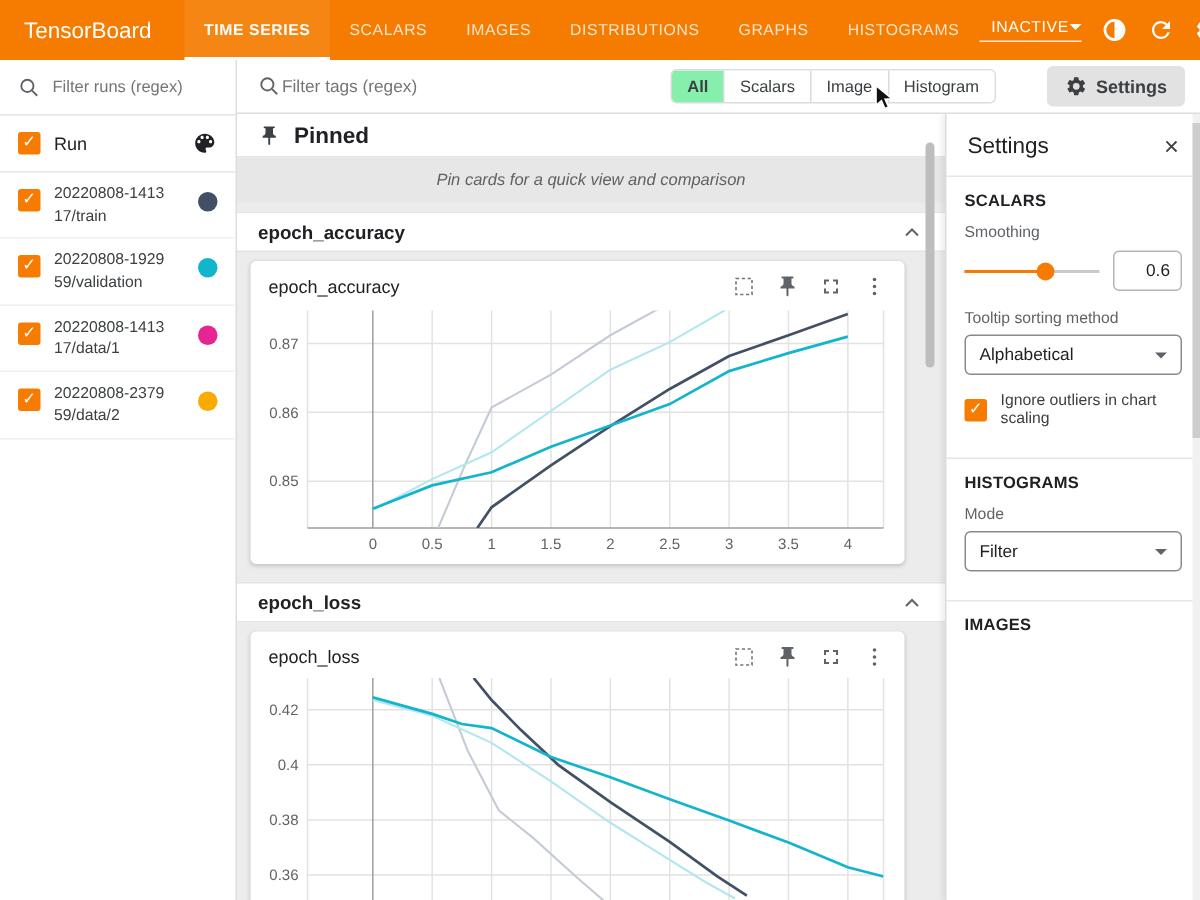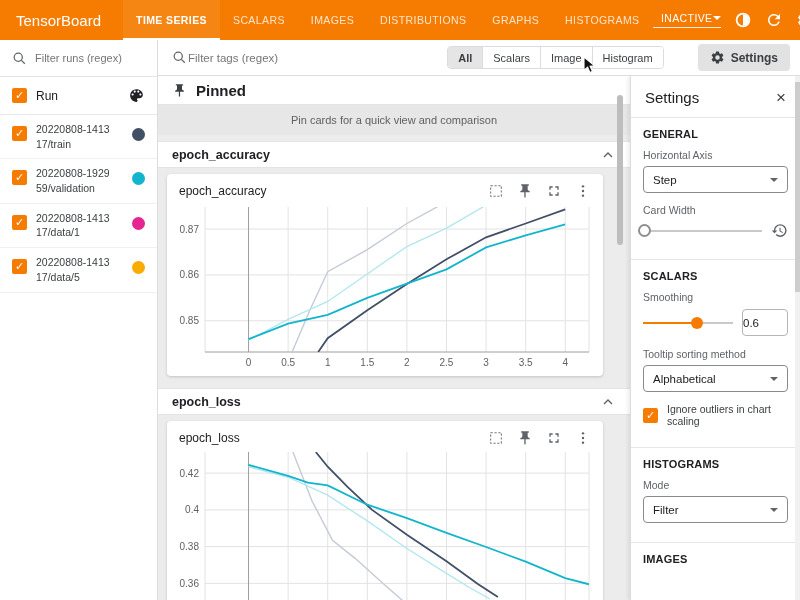--- a/index.html
+++ b/index.html
@@ -28,27 +28,27 @@
 .run-dot{width:13px;height:13px;border-radius:50%;margin-left:auto;margin-top:6px;flex:none}
 .checkbox{width:15px;height:15px;border-radius:2px;background:#f57c00;color:#fff;font-size:11px;line-height:15px;text-align:center;flex:none;cursor:pointer}
 .run-row .checkbox{margin-top:4px}
 
 
 .topbar{position:absolute;top:40px;left:158px;right:0;height:36px;background:#fff;border-bottom:1px solid #ddd;display:flex;align-items:center;padding:0 10px 0 14px;z-index:20}
 .tag-search{display:flex;align-items:center;gap:1px;color:#757575;font-size:11.5px;flex:1}
 .chip-group{display:flex;border:1px solid #dadce0;border-radius:4px;overflow:hidden;height:23px}
 .chip{display:flex;align-items:center;padding:0 10px;font-size:11px;color:#3c4043;background:#fff;border-left:1px solid #dadce0;cursor:pointer;white-space:nowrap}
 .chip:first-child{border-left:none}
-.chip.selected{background:#e5e5e5;font-weight:bold}
+.chip.selected{background:#86efac;font-weight:bold}
 .settings-btn{display:flex;align-items:center;gap:6px;background:#e2e2e2;border-radius:4px;height:27px;padding:0 12px;margin-left:34px;font-size:12px;font-weight:bold;color:#3c4043;cursor:pointer}
 
 
 .main-scroll{position:absolute;top:76px;left:158px;width:472px;bottom:0;background:#ececec;overflow:hidden}
 .pinned-bar{height:29px;background:#fff;display:flex;align-items:center;gap:9px;padding:0 14px;font-size:15px;font-weight:bold;color:#202124;border-bottom:1px solid #e4e4e4}
-.pin-hint{height:30px;background:#e7e7e7;display:flex;align-items:center;justify-content:center;font-size:11px;color:#616161;margin-bottom:6px}
+.pin-hint{height:30px;background:#e7e7e7;display:flex;align-items:center;justify-content:center;font-size:11px;font-style:italic;color:#616161;margin-bottom:6px}
 .section-header{height:27px;background:#fff;display:flex;align-items:center;justify-content:space-between;padding:0 14px;font-size:12.5px;font-weight:bold;color:#202124;border-top:1px solid #e4e4e4;border-bottom:1px solid #e4e4e4;cursor:pointer}
 .card-wrap{padding:6px 9px 8px}
 .chart-card{background:#fff;border-radius:4px;box-shadow:0 1px 3px rgba(0,0,0,.18);width:436px}
 .card-head{display:flex;align-items:center;justify-content:space-between;padding:9px 12px 2px}
 .card-title{font-size:12px;color:#202124}
 .card-icons{display:flex;align-items:center;gap:13px;color:#5f6368}
 .cicon{width:16px;height:16px;cursor:pointer}
 .vscroll-thumb{position:absolute;right:7px;width:6px;border-radius:3px;background:#bdbdbd;z-index:5}
 
 
@@ -60,21 +60,21 @@
 .sp-label{font-size:10.5px;color:#5f6368;display:block;margin-bottom:5px}
 .dropdown{height:27px;border:1px solid #8a8a8a;border-radius:4px;display:flex;align-items:center;justify-content:space-between;padding:0 9px;font-size:11.5px;color:#202124;margin-bottom:11px;cursor:pointer;background:#fff}
 .caret-down{width:0;height:0;border-left:4px solid transparent;border-right:4px solid transparent;border-top:4px solid #5f6368}
 .slider-row{display:flex;align-items:center;gap:9px;margin:6px 0 12px}
 .slider{flex:1;height:14px;position:relative;cursor:pointer}
 .slider .track{position:absolute;top:6px;left:0;right:0;height:2px;background:#c9c9c9}
 .slider .fill{position:absolute;top:6px;left:0;height:2px;background:#f57c00}
 .slider .knob{position:absolute;top:1px;width:12px;height:12px;border-radius:50%;background:#f57c00;margin-left:-6px}
 .slider .knob.empty{background:#fff;border:2px solid #8f8f8f;width:13px;height:13px;top:0}
 .ricon{width:17px;height:17px;flex:none;cursor:pointer}
-.value-box{width:46px;height:27px;border:1px solid #b5b5b5;border-radius:4px;font-size:11.5px;color:#202124;display:flex;align-items:center;padding-left:0;flex:none}
+.value-box{width:46px;height:27px;border:1px solid #b5b5b5;border-radius:4px;font-size:11.5px;color:#202124;display:flex;align-items:center;padding-left:21px;flex:none}
 .cb-row{display:flex;align-items:center;gap:9px;margin:4px 0 12px;font-size:10.5px;color:#3c4043}
 .cb-unchecked{width:14px;height:14px;border:2px solid #5f6368;border-radius:2px;background:#fff;flex:none;cursor:pointer}
 .help-q{width:13px;height:13px;border:1px solid #5f6368;border-radius:50%;font-size:8.5px;color:#5f6368;display:flex;align-items:center;justify-content:center;flex:none}
 .sp-scroll{position:absolute;top:0;right:0;width:5px;bottom:0;background:#f1f1f1}
 .sp-thumb{position:absolute;top:6px;right:0;width:5px;height:210px;background:#cdcdcd}
 
 
 .cursor{position:absolute;z-index:50;pointer-events:none}
 </style>
 </head>
@@ -135,21 +135,21 @@
         <span class="run-label">20220808-192959/validation</span>
         <span class="run-dot" style="background: rgb(18, 181, 203);"></span>
       </div>
       <div class="run-row">
         <span class="checkbox">✓</span>
         <span class="run-label">20220808-141317/data/1</span>
         <span class="run-dot" style="background: rgb(229, 37, 146);"></span>
       </div>
       <div class="run-row">
         <span class="checkbox">✓</span>
-        <span class="run-label">20220808-141317/data/5</span>
+        <span class="run-label">20220808-237959/data/2</span>
         <span class="run-dot" style="background: rgb(249, 171, 0);"></span>
       </div>
     </div>
 </div>
 
 <div class="topbar">
   <div class="tag-search">
     <svg width="15" height="15" viewBox="0 0 24 24">
       <circle cx="10" cy="10" r="6.5" fill="none" stroke="#5f6368" stroke-width="2"></circle>
       <line x1="15" y1="15" x2="20.5" y2="20.5" stroke="#5f6368" stroke-width="2"></line>
@@ -321,39 +321,20 @@
 
   <div class="vscroll-thumb" style="top:19px;height:150px"></div>
 </div>
 
 <div class="settings-panel">
   <div class="sp-header">
     <span>Settings</span>
     <span class="sp-close">×</span>
   </div>
 
-  <div class="sp-section">
-    <h3>GENERAL</h3>
-    <span class="sp-label">Horizontal Axis</span>
-    <div class="dropdown">
-      <span>Step</span>
-      <span class="caret-down"></span>
-    </div>
-    <span class="sp-label">Card Width</span>
-    <div class="slider-row">
-      <div class="slider">
-        <div class="track"></div>
-          <div class="fill" style="width: 1%;"></div>
-          <div class="knob empty" style="left: 1%;"></div>
-      </div>
-      <svg class="ricon" viewBox="0 0 24 24">
-          <path fill="#5f6368" d="M13 3a9 9 0 00-9 9H1l3.89 3.89.07.14L9 12H6a7 7 0 117 7 6.96 6.96 0 01-4.94-2.06l-1.42 1.42A8.95 8.95 0 0013 21a9 9 0 000-18zm-1 5v5l4.28 2.54.72-1.21-3.5-2.08V8H12z"></path>
-        </svg>
-    </div>
-  </div>
 
   <div class="sp-section">
     <h3>SCALARS</h3>
     <span class="sp-label">Smoothing</span>
     <div class="slider-row">
       <div class="slider">
         <div class="track"></div>
           <div class="fill" style="width: 60%;"></div>
           <div class="knob" style="left: 60%;"></div>
       </div>

